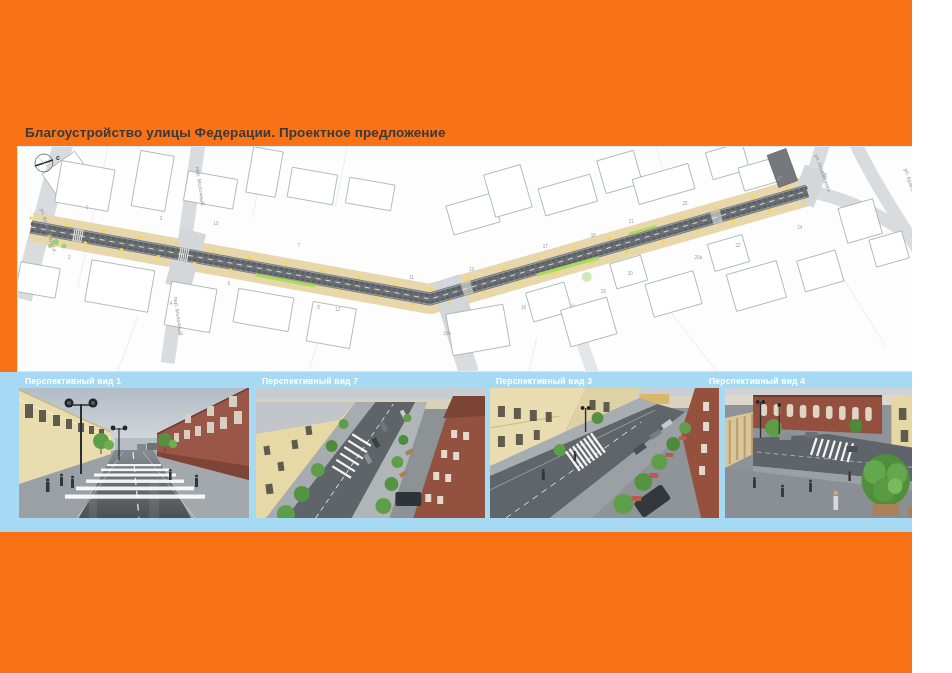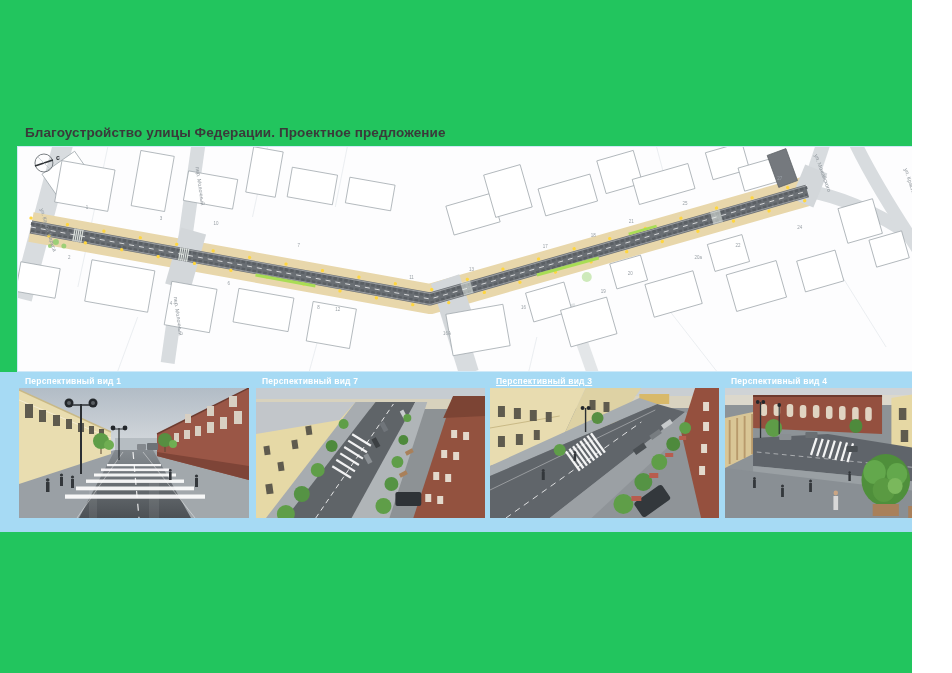--- a/index.html
+++ b/index.html
@@ -1,29 +1,29 @@
 <!DOCTYPE html>
 <html><head>
 <meta charset="utf-8">
 <style>
   html,body{margin:0;padding:0;background:#fff;}
-  .page{position:relative;width:912px;height:673px;background:#22c55e;overflow:hidden;
+  .page{position:relative;width:912px;height:673px;background:#f97316;overflow:hidden;
         font-family:"Liberation Sans",sans-serif;}
   .slide-title{position:absolute;left:25px;top:125px;font-size:13.5px;font-weight:700;
         color:#3a3a3a;letter-spacing:.1px;}
   .map-frame{position:absolute;left:17px;top:146px;width:920px;height:226px;
         background:#fdfdfe;border:1px solid #cfe9f8;box-sizing:border-box;}
   .map-frame svg{display:block;width:100%;height:100%;}
   .views-panel{position:absolute;left:0;top:372px;width:952px;height:160px;background:#a6daf4;}
   .view-label{position:absolute;top:4px;font-size:8.5px;font-weight:700;color:#ffffff;
         letter-spacing:.2px;white-space:nowrap;}
   .view-fig{position:absolute;top:16px;height:130px;overflow:hidden;}
   .view-fig svg{display:block;width:100%;height:100%;}
   .v1{left:19px;width:230px;} .v2{left:256px;width:229px;} .v3{left:490px;width:229px;} .v4{left:725px;width:215px;}
-  .lb1{left:25px;} .lb2{left:262px;} .lb3{left:496px;text-decoration:underline;} .lb4{left:731px;}
+  .lb1{left:25px;} .lb2{left:262px;} .lb3{left:496px;} .lb4{left:709px;}
   text{font-family:"Liberation Sans",sans-serif;}
 </style>
 </head>
 <body>
 
 <div class="page">
 
   <div class="slide-title">Благоустройство улицы Федерации. Проектное предложение</div>
 
   <div class="map-frame">

